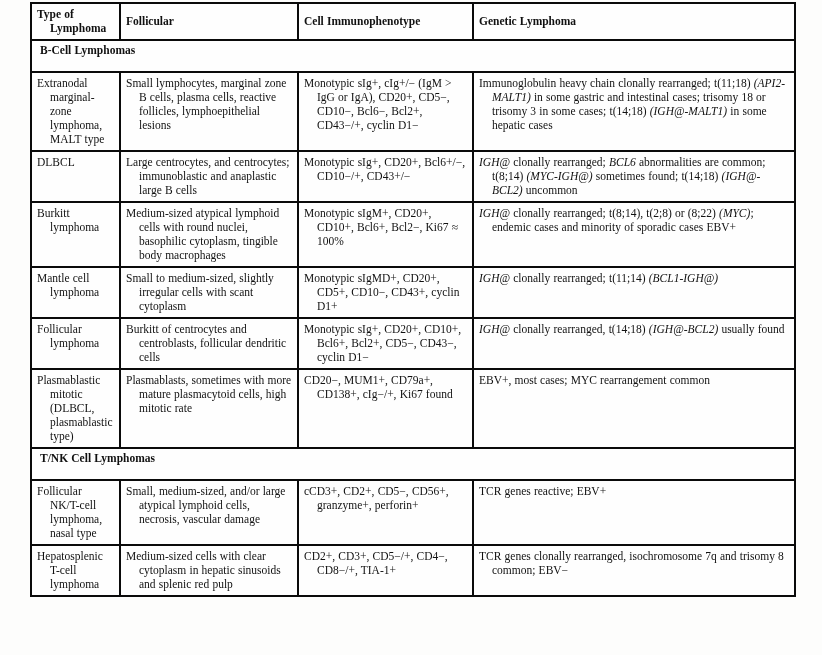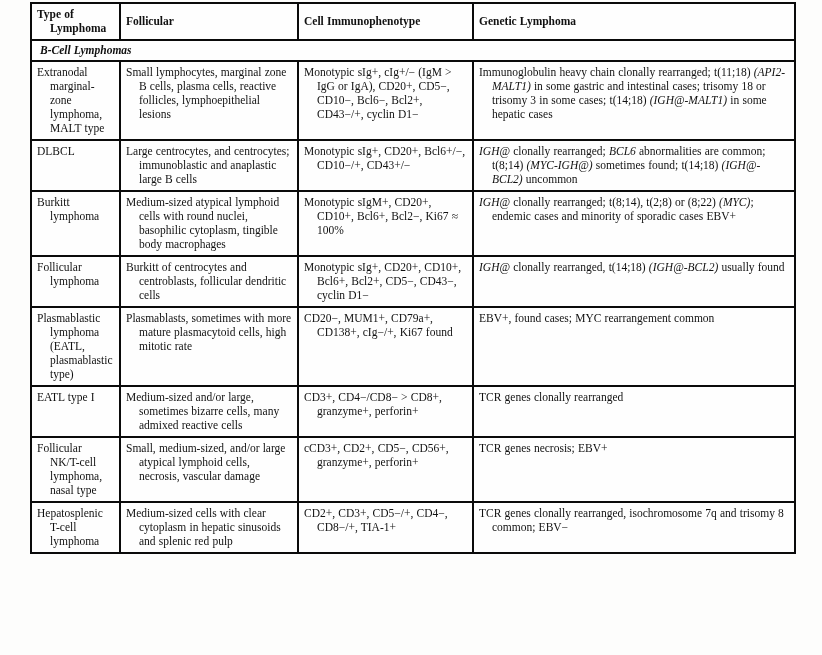--- a/index.html
+++ b/index.html
@@ -38,22 +38,21 @@
     padding-left: 18px;
     text-indent: -13px;
   }
   td.hang {
     padding-left: 18px;
     text-indent: -13px;
     font-family: Liberation Serif, serif;
   }
   tr.section td {
     font-weight: bold;
-    font-style: italic;
-    padding: 2px 6px 3px 8px;
+    padding: 2px 6px 14px 8px;
     text-indent: 0;
   }
   i { font-style: italic; }
 </style>
 </head>
 <body>
 
 <div class="page">
   <table class="lymph">
     <colgroup>
@@ -86,42 +85,45 @@
           <td class="hang">Monotypic sIg+, CD20+, Bcl6+/−, CD10−/+, CD43+/−</td>
           <td class="hang"><i>IGH@</i> clonally rearranged; <i>BCL6</i> abnormalities are common; t(8;14) <i>(MYC-IGH@)</i> sometimes found; t(14;18) <i>(IGH@-BCL2)</i> uncommon</td>
         </tr>
         <tr>
           <td class="hang">Burkitt lymphoma</td>
           <td class="hang">Medium-sized atypical lymphoid cells with round nuclei, basophilic cytoplasm, tingible body macrophages</td>
           <td class="hang">Monotypic sIgM+, CD20+, CD10+, Bcl6+, Bcl2−, Ki67 ≈ 100%</td>
           <td class="hang"><i>IGH@</i> clonally rearranged; t(8;14), t(2;8) or (8;22) <i>(MYC)</i>; endemic cases and minority of sporadic cases EBV+</td>
         </tr>
         <tr>
+          <td class="hang">Mantle cell lymphoma</td>
+          <td class="hang">Small to medium-sized, slightly irregular cells with scant cytoplasm</td>
+          <td class="hang">Monotypic sIgMD+, CD20+, CD5+, CD10−, CD43+, cyclin D1+</td>
+          <td class="hang"><i>IGH@</i> clonally rearranged; t(11;14) <i>(BCL1-IGH@)</i></td>
+        </tr>
+        <tr>
           <td class="hang">Follicular lymphoma</td>
           <td class="hang">Burkitt of centrocytes and centroblasts, follicular dendritic cells</td>
           <td class="hang">Monotypic sIg+, CD20+, CD10+, Bcl6+, Bcl2+, CD5−, CD43−, cyclin D1−</td>
           <td class="hang"><i>IGH@</i> clonally rearranged, t(14;18) <i>(IGH@-BCL2)</i> usually found</td>
         </tr>
         <tr>
-          <td class="hang">Plasmablastic lymphoma (EATL, plasmablastic type)</td>
+          <td class="hang">Plasmablastic mitotic (DLBCL, plasmablastic type)</td>
           <td class="hang">Plasmablasts, sometimes with more mature plasmacytoid cells, high mitotic rate</td>
           <td class="hang">CD20−, MUM1+, CD79a+, CD138+, cIg−/+, Ki67 found</td>
-          <td class="hang">EBV+, found cases; MYC rearrangement common</td>
+          <td class="hang">EBV+, most cases; MYC rearrangement common</td>
         </tr>
-        <tr>
-          <td class="hang">EATL type I</td>
-          <td class="hang">Medium-sized and/or large, sometimes bizarre cells, many admixed reactive cells</td>
-          <td class="hang">CD3+, CD4−/CD8− &gt; CD8+, granzyme+, perforin+</td>
-          <td class="hang">TCR genes clonally rearranged</td>
+        <tr class="section">
+          <td colspan="4">T/NK Cell Lymphomas</td>
         </tr>
         <tr>
           <td class="hang">Follicular NK/T-cell lymphoma, nasal type</td>
           <td class="hang">Small, medium-sized, and/or large atypical lymphoid cells, necrosis, vascular damage</td>
           <td class="hang">cCD3+, CD2+, CD5−, CD56+, granzyme+, perforin+</td>
-          <td class="hang">TCR genes necrosis; EBV+</td>
+          <td class="hang">TCR genes reactive; EBV+</td>
         </tr>
         <tr>
           <td class="hang">Hepatosplenic T-cell lymphoma</td>
           <td class="hang">Medium-sized cells with clear cytoplasm in hepatic sinusoids and splenic red pulp</td>
           <td class="hang">CD2+, CD3+, CD5−/+, CD4−, CD8−/+, TIA-1+</td>
           <td class="hang">TCR genes clonally rearranged, isochromosome 7q and trisomy 8 common; EBV−</td>
         </tr>
       </tbody>
   </table>
 </div>

